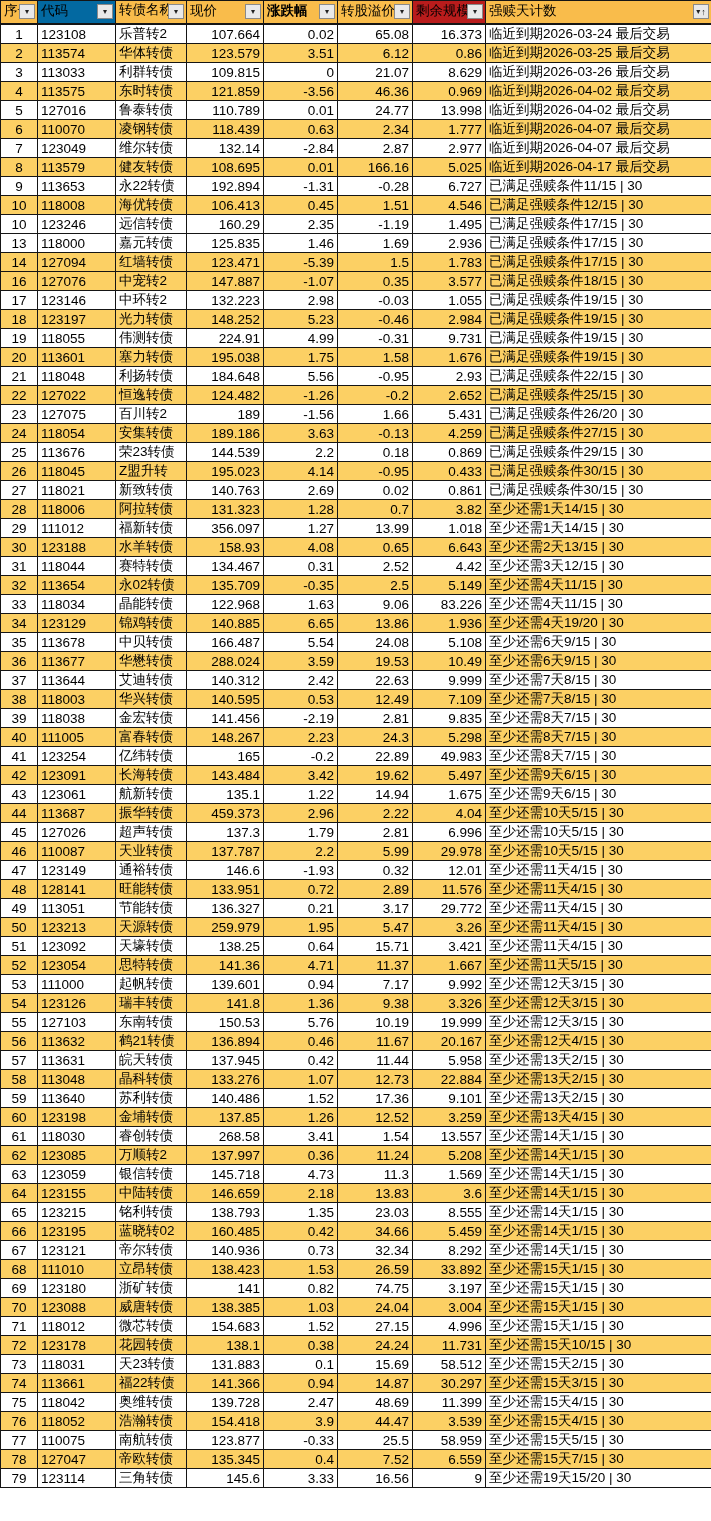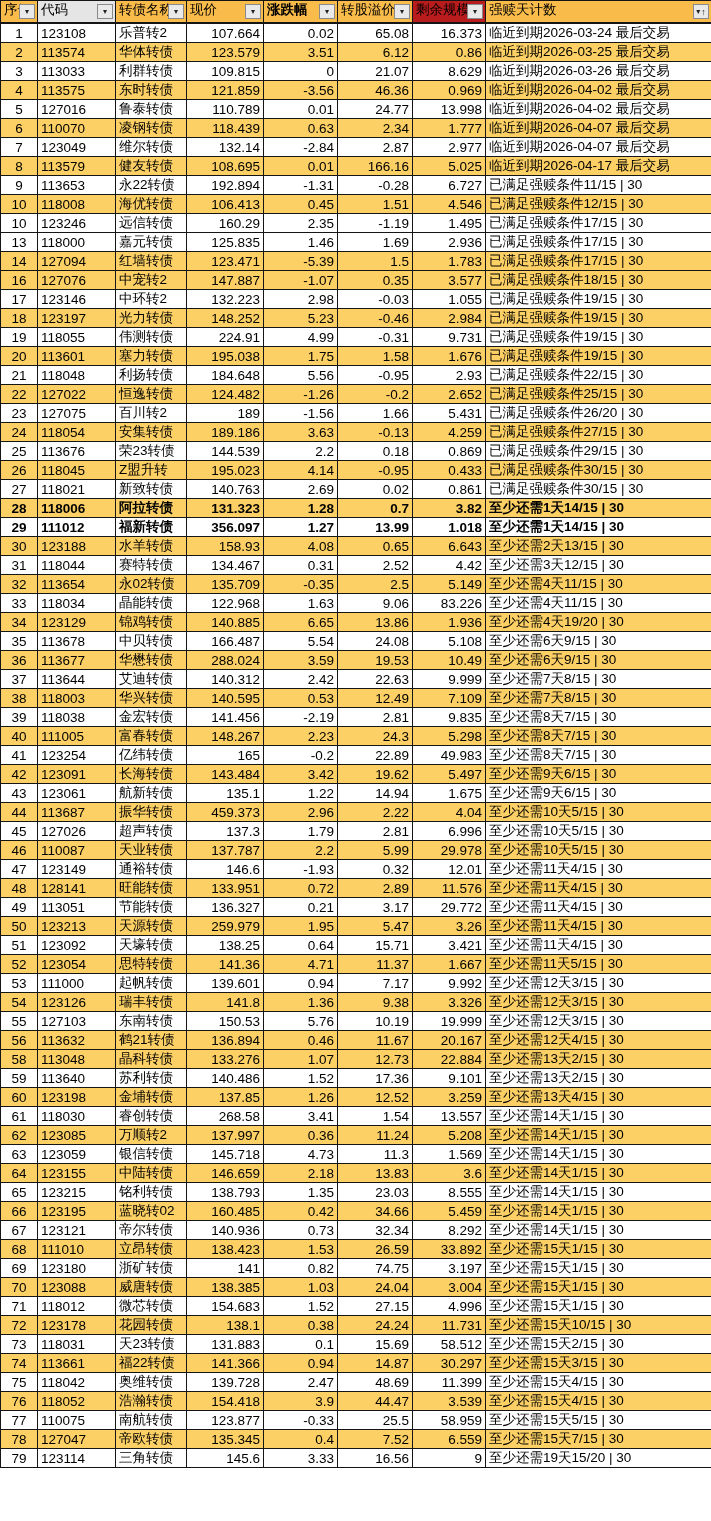--- a/index.html
+++ b/index.html
@@ -31,45 +31,45 @@
     border:1px solid #8a8a8a;
     display:flex;align-items:center;justify-content:center;
     font-size:8px;line-height:8px;color:#222;
     cursor:pointer;
   }
   .fbtn .up{font-size:9px;margin-left:1px;}
   td.c-idx{text-align:center;}
   td.c-code,td.c-name,td.c-redeem{text-align:left;}
   td.c-price,td.c-change,td.c-premium,td.c-size{text-align:right;}
   tr.stripe td{background:#fcd064;}
-  tr.boldrow td{font-weight:bold;}
+  tr.boldrow td{font-weight:normal;}
 </style>
 </head>
 <body>
 
 <table>
   <colgroup>
       <col style="width: 37px;">
       <col style="width: 78px;">
       <col style="width: 71px;">
       <col style="width: 77px;">
       <col style="width: 74px;">
       <col style="width: 75px;">
       <col style="width: 73px;">
       <col style="width: 226px;">
     </colgroup>
   <thead>
     <tr>
         <th style="background: rgb(249, 188, 75);"><span class="hlabel">序号</span><span class="fbtn">
             <span>▾</span>
           </span></th>
-        <th style="background: #e5e5e5;"><span class="hlabel">代码</span><span class="fbtn">
+        <th style="background: #0369a1;"><span class="hlabel">代码</span><span class="fbtn">
             <span>▾</span>
           </span></th>
-        <th style="background: rgb(249, 188, 75);"><span class="hlabel">转债名称</span><span class="fbtn">
+        <th style="background: rgb(249, 188, 75); font-family: Liberation Serif, serif;"><span class="hlabel">转债名称</span><span class="fbtn">
             <span>▾</span>
           </span></th>
         <th style="background: rgb(249, 188, 75);"><span class="hlabel">现价</span><span class="fbtn">
             <span>▾</span>
           </span></th>
         <th style="background: rgb(249, 188, 75); font-weight: bold;"><span class="hlabel">涨跌幅</span><span class="fbtn">
             <span>▾</span>
           </span></th>
         <th style="background: rgb(249, 188, 75);"><span class="hlabel">转股溢价率</span><span class="fbtn">
             <span>▾</span>
@@ -617,20 +617,30 @@
       <tr class="stripe">
         <td class="c-idx">56</td>
         <td class="c-code">113632</td>
         <td class="c-name">鹤21转债</td>
         <td class="c-price">136.894</td>
         <td class="c-change">0.46</td>
         <td class="c-premium">11.67</td>
         <td class="c-size">20.167</td>
         <td class="c-redeem">至少还需12天4/15 | 30</td>
       </tr>
+      <tr>
+        <td class="c-idx">57</td>
+        <td class="c-code">113631</td>
+        <td class="c-name">皖天转债</td>
+        <td class="c-price">137.945</td>
+        <td class="c-change">0.42</td>
+        <td class="c-premium">11.44</td>
+        <td class="c-size">5.958</td>
+        <td class="c-redeem">至少还需13天2/15 | 30</td>
+      </tr>
       <tr class="stripe">
         <td class="c-idx">58</td>
         <td class="c-code">113048</td>
         <td class="c-name">晶科转债</td>
         <td class="c-price">133.276</td>
         <td class="c-change">1.07</td>
         <td class="c-premium">12.73</td>
         <td class="c-size">22.884</td>
         <td class="c-redeem">至少还需13天2/15 | 30</td>
       </tr>

